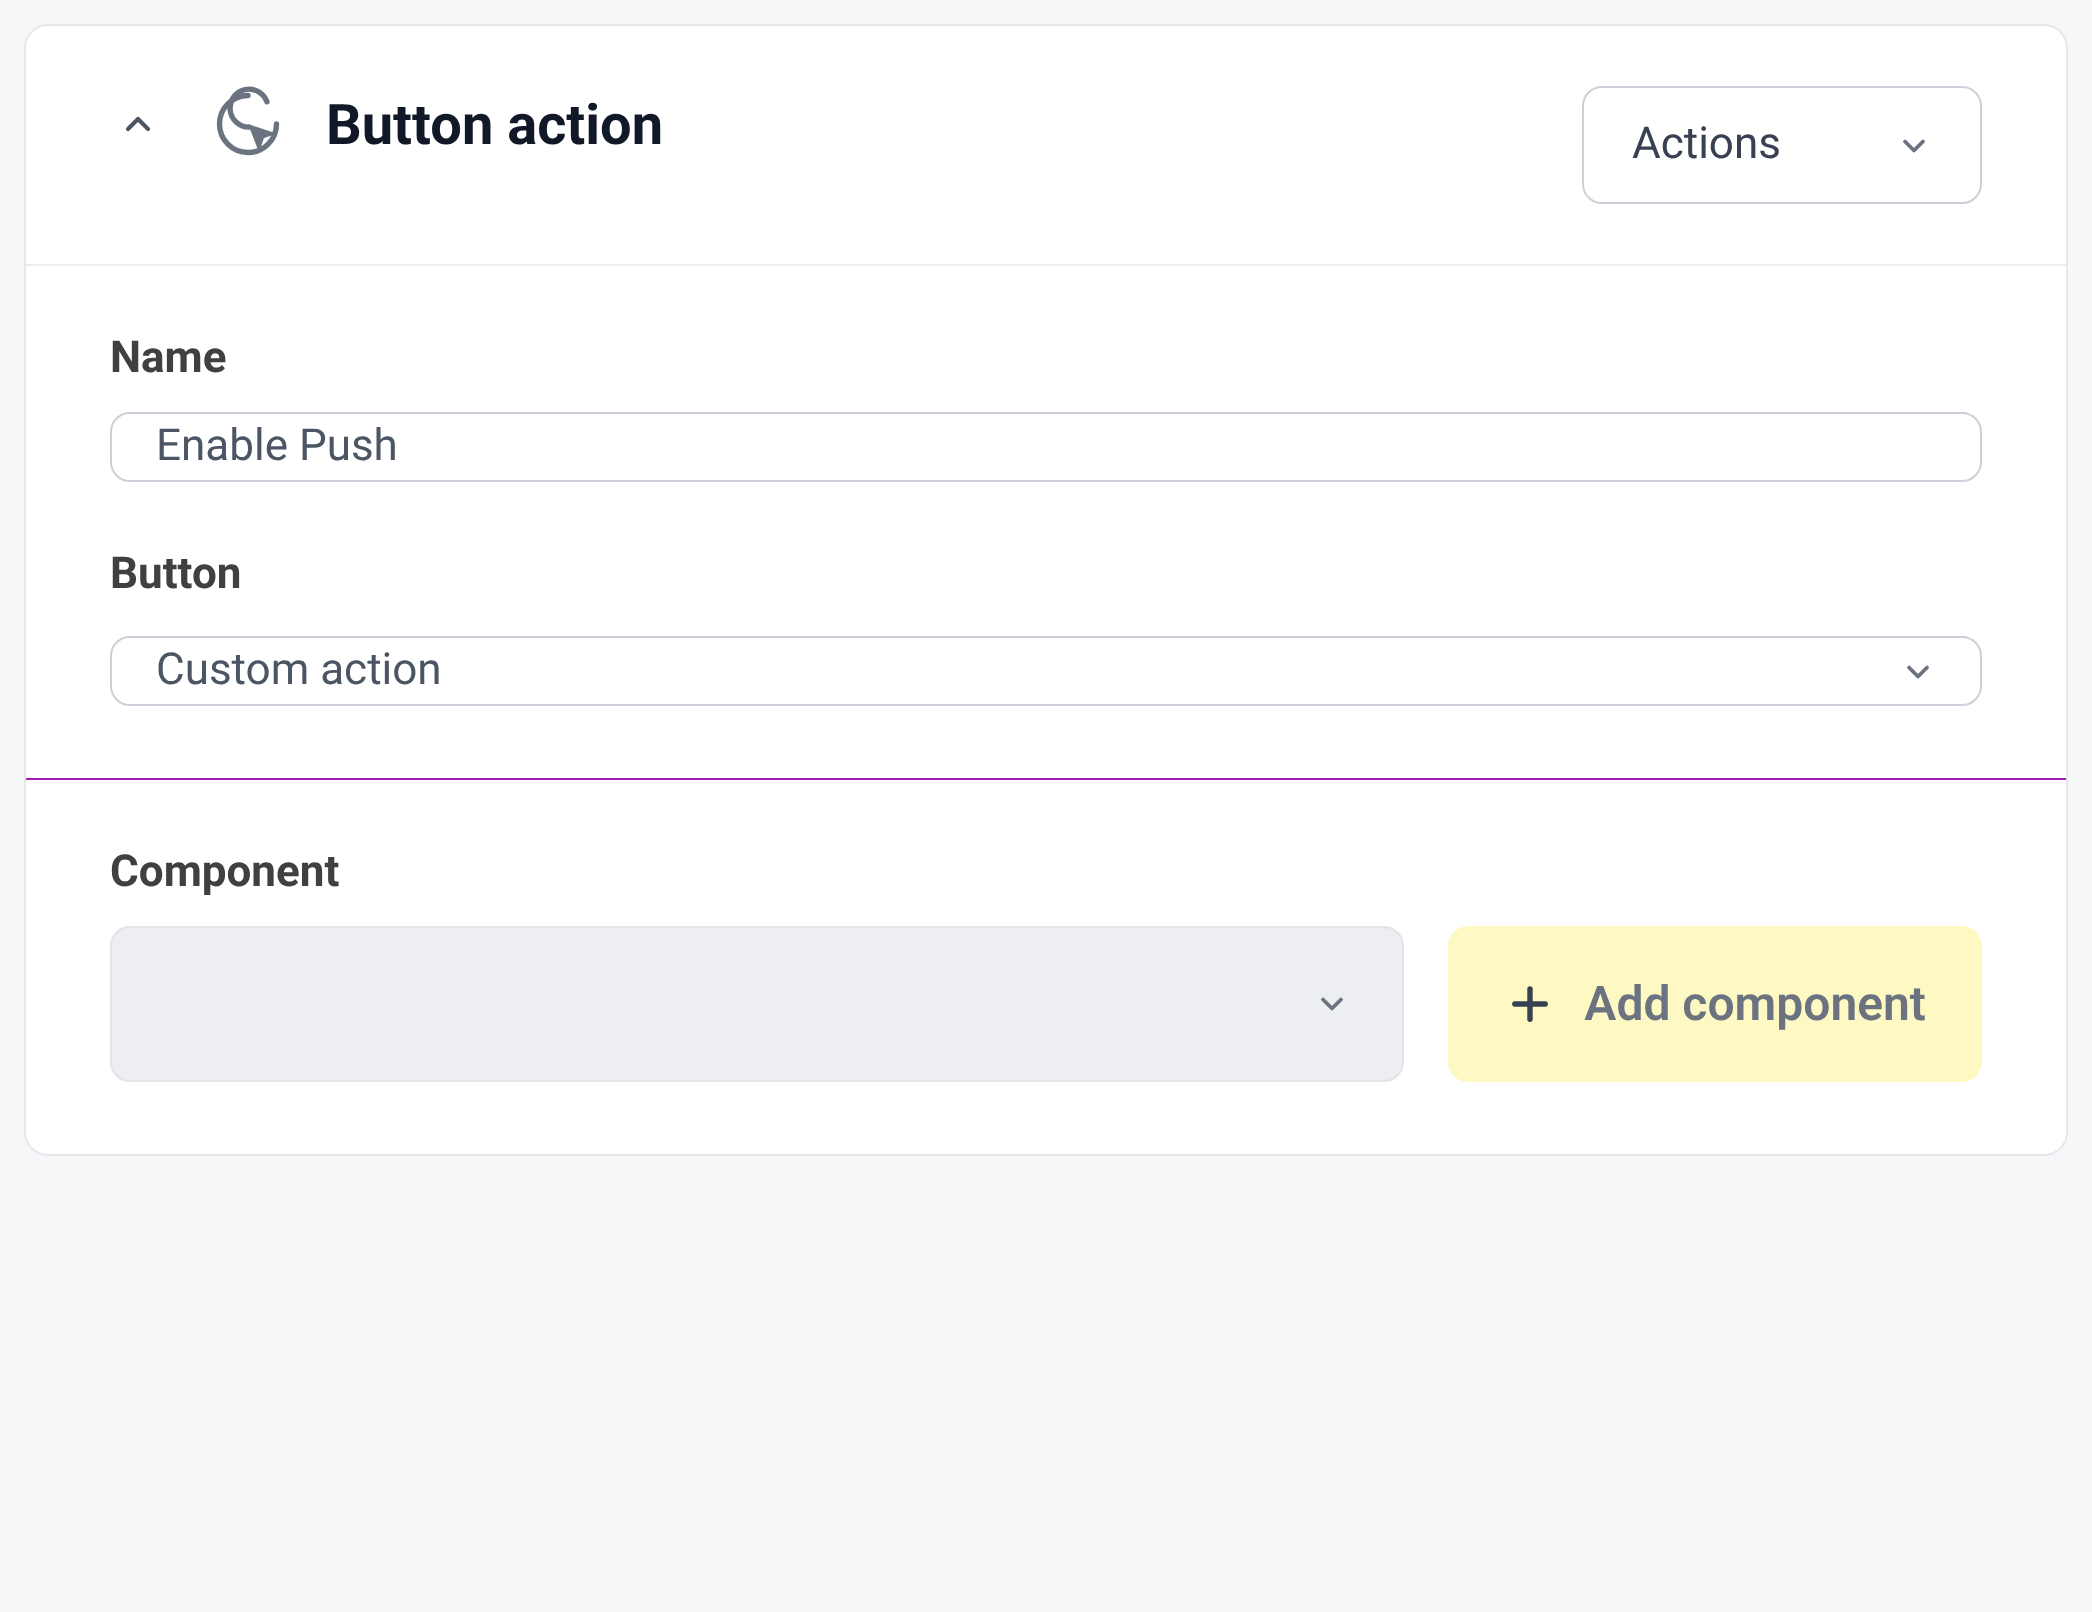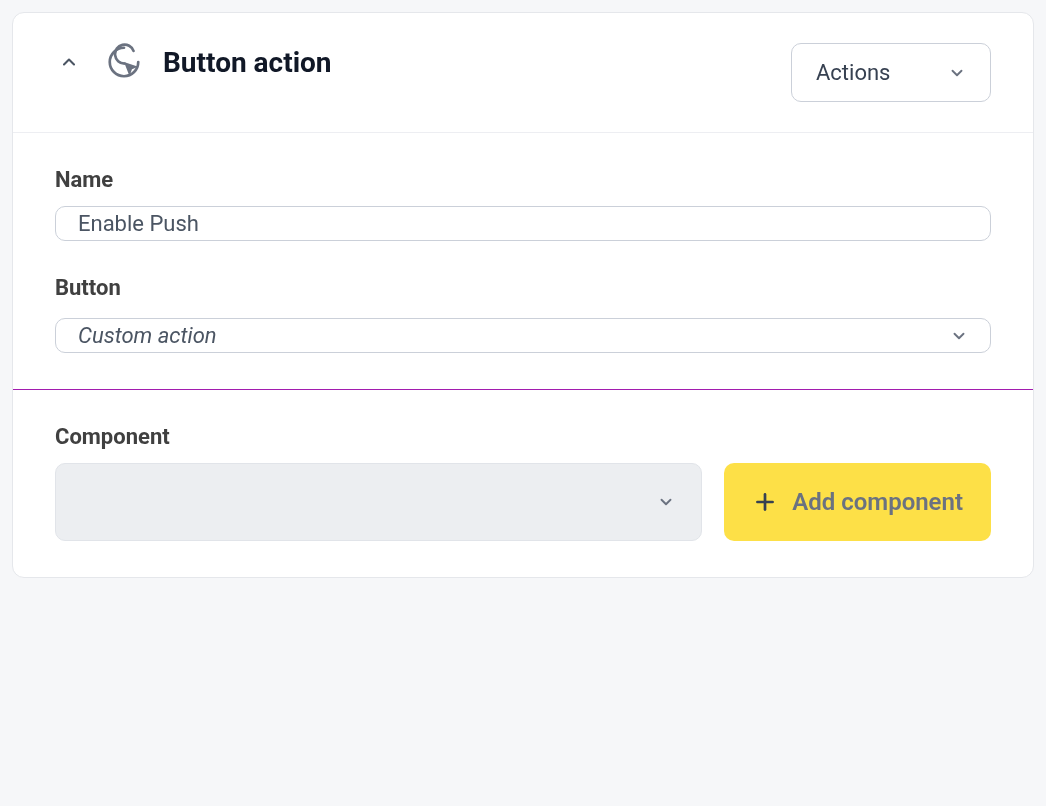--- a/index.html
+++ b/index.html
@@ -68,21 +68,21 @@
       padding: 4px 22px;
       font-family: inherit;
       outline: none;
     }
     .select {
       display: flex;
       justify-content: space-between;
       align-items: center;
       cursor: pointer;
     }
-    .stack > * + * { margin-top: 18px; font-style: italic; }
+    .stack > * + * { margin-top: 18px; }
     .component-row {
       display: flex;
       align-items: stretch;
       gap: 22px;
     }
     .component-select {
       flex: 1 1 auto;
       display: flex;
       align-items: center;
       justify-content: flex-end;
@@ -91,21 +91,21 @@
       border: 1px solid #e1e4e9;
       border-radius: 10px;
       cursor: pointer;
       min-height: 78px;
     }
     .add-component-btn {
       display: inline-flex;
       align-items: center;
       gap: 14px;
       padding: 22px 28px;
-      background: #fde047;
+      background: #fef9c3;
       border: none;
       border-radius: 10px;
       font-size: 24px;
       font-weight: 600;
       color: #6b7280;
       cursor: pointer;
       font-family: inherit;
     }
     .plus-icon { width: 26px; height: 26px; color: #374151; }
   </style>

